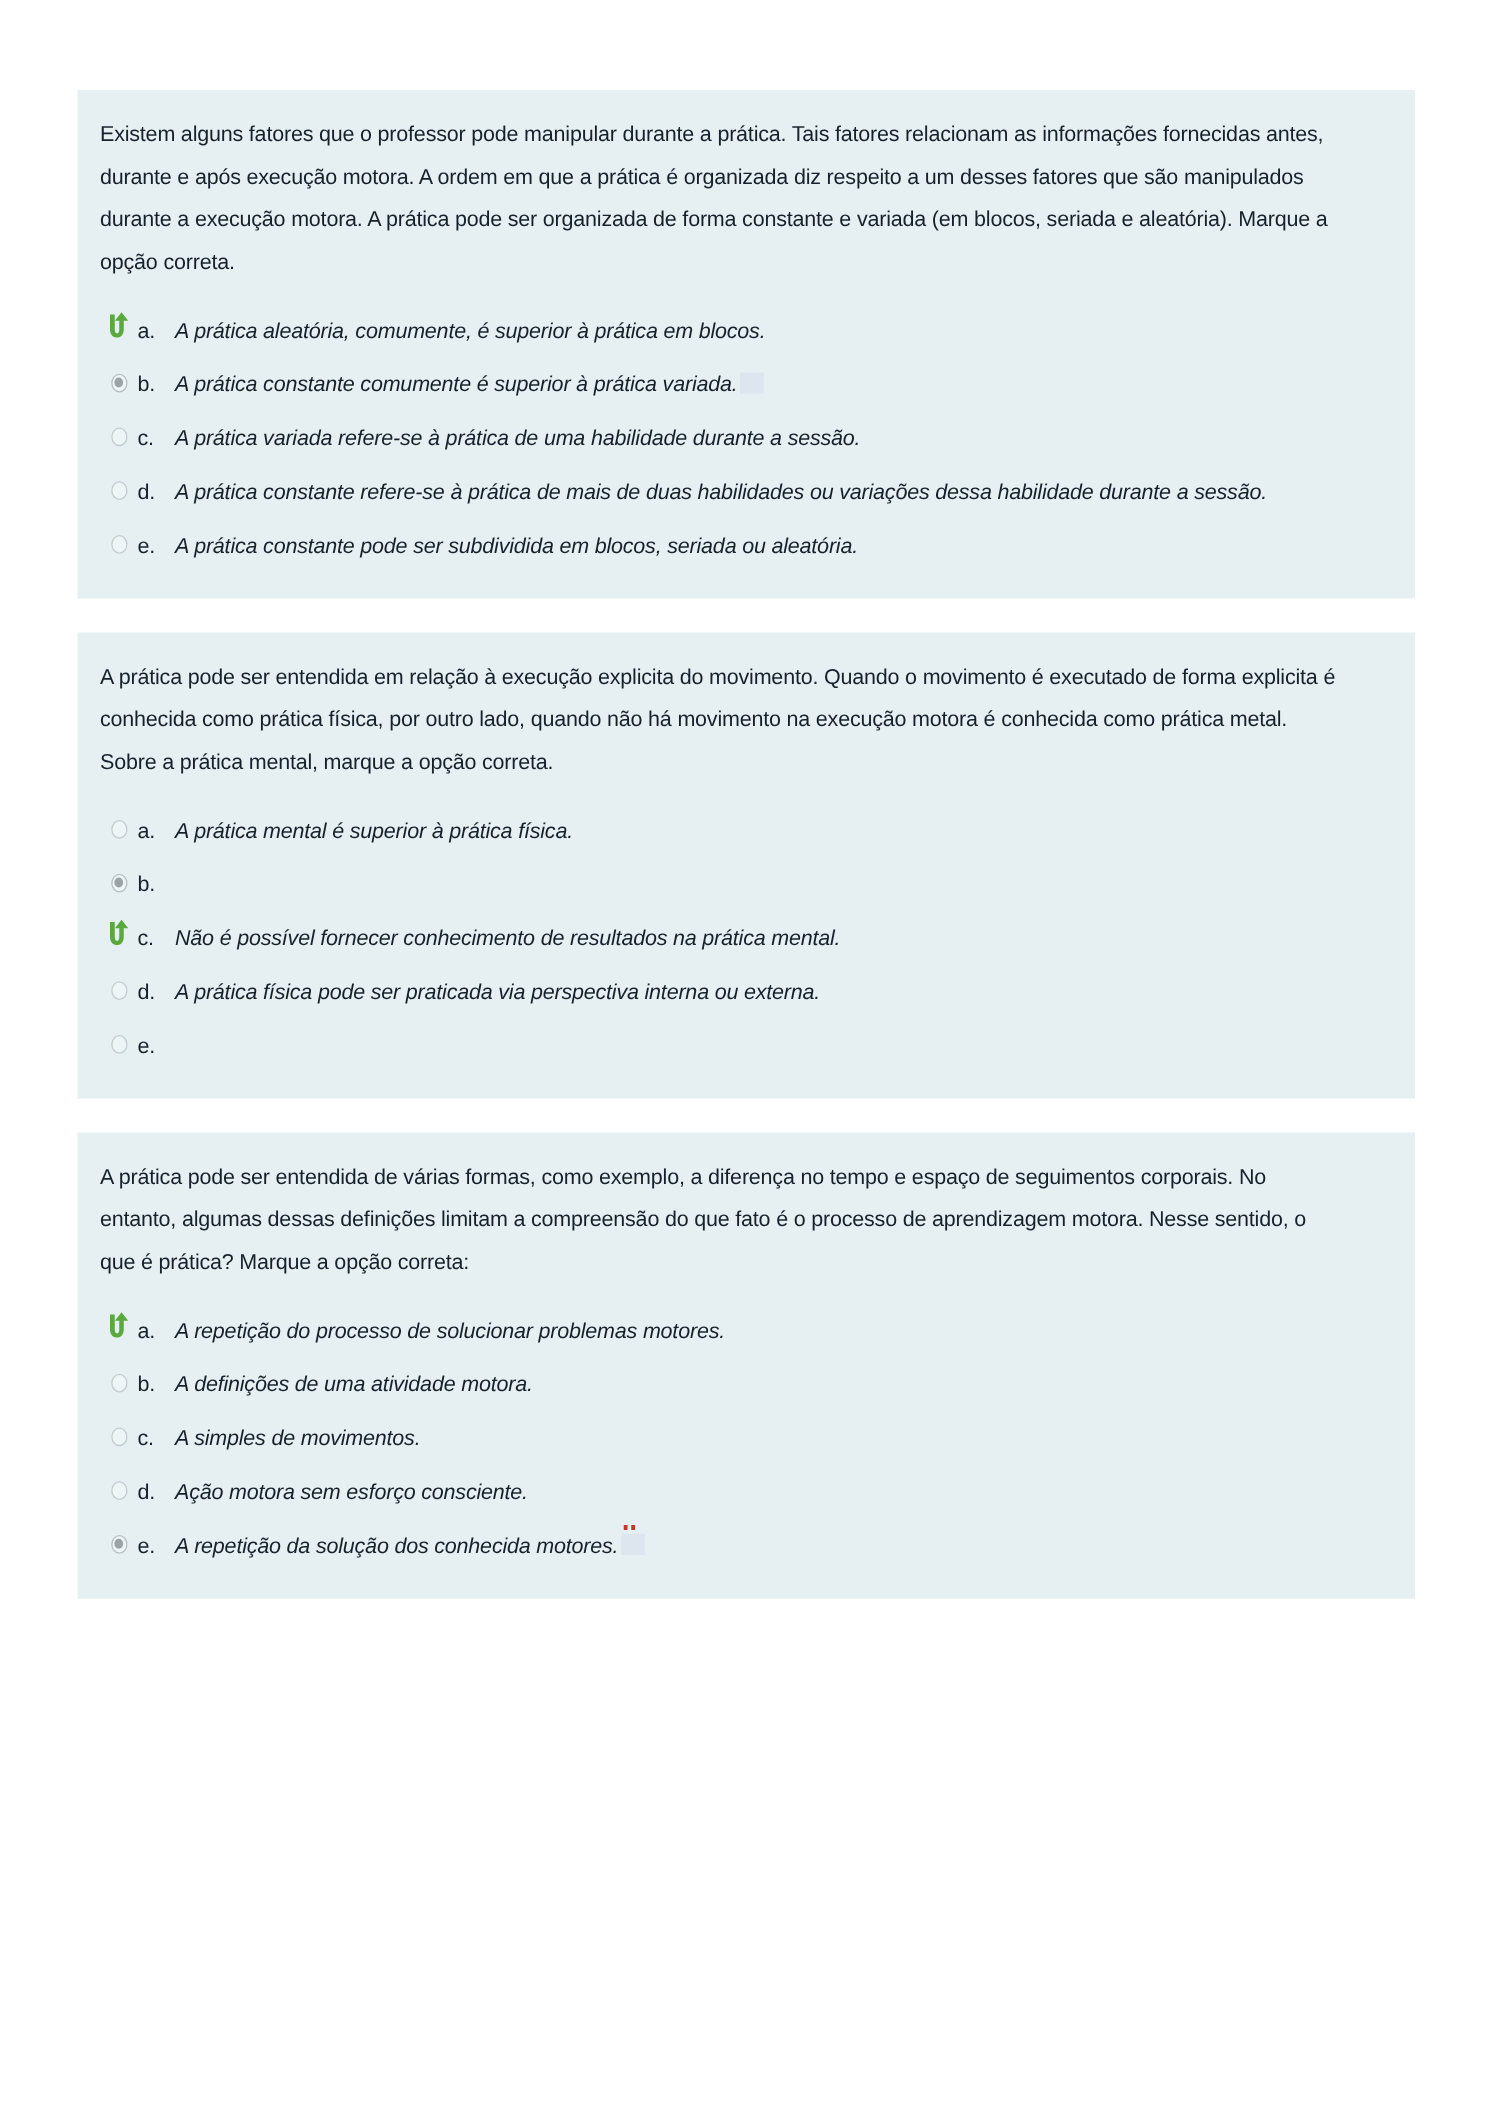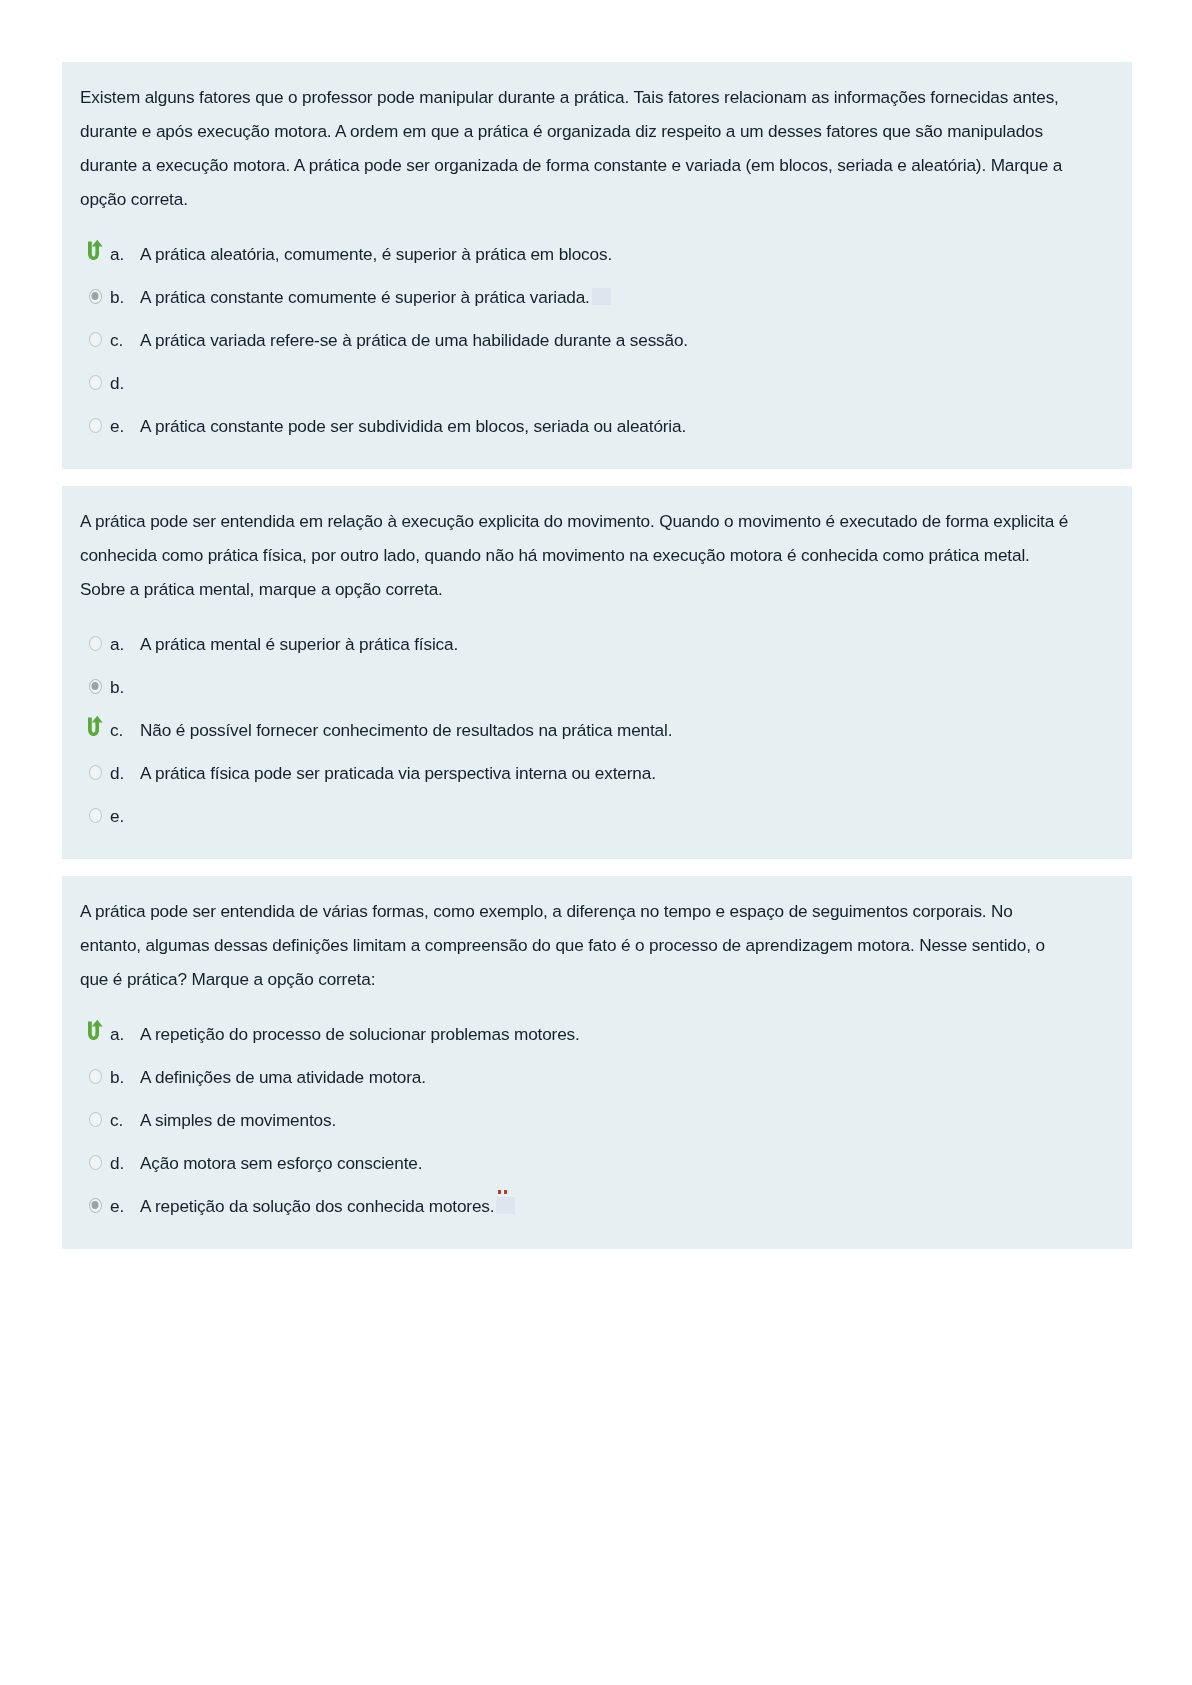--- a/index.html
+++ b/index.html
@@ -15,21 +15,21 @@
     overflow: hidden;
   }
   .page {
     width: 1192px;
     height: 1685px;
     padding: 0;
     position: relative;
   }
   .qblock {
     background: #e6eff1;
-    margin: 4px 60px 0 62px;
+    margin: 14px 60px 0 62px;
     padding: 18px 24px 16px 12px;
   }
   .gap { height: 13px; background: #ffffff; }
   .topgap { height: 58px; background: #ffffff; }
 
   .stem {
     font-size: 17.2px;
     line-height: 34px;
     letter-spacing: -0.15px;
     color: #16212b;
@@ -87,20 +87,21 @@
     color: #16212b;
     letter-spacing: -0.1px;
   }
   .otext {
     font-size: 17.2px;
     line-height: 32px;
     color: #16212b;
     letter-spacing: -0.15px;
     position: relative;
     padding-right: 2px;
+    font-style: italic;
   }
   .cmark {
     display: inline-block;
     width: 19px; height: 17px;
     background: #dde6ef;
     vertical-align: -2px;
     margin-left: 2px;
     position: relative;
   }
   .cmark.red::before {
@@ -142,20 +143,21 @@
               <span class="radio"></span>
             </span>
             <span class="letter">c.</span>
             <span class="otext"><span>A prática variada refere-se à prática de uma habilidade durante a sessão.</span></span>
           </div>
           <div class="opt">
             <span class="marker">
               <span class="radio"></span>
             </span>
             <span class="letter">d.</span>
+            <span class="otext"><span>A prática constante refere-se à prática de mais de duas habilidades ou variações dessa habilidade durante a sessão.</span></span>
           </div>
           <div class="opt">
             <span class="marker">
               <span class="radio"></span>
             </span>
             <span class="letter">e.</span>
             <span class="otext"><span>A prática constante pode ser subdividida em blocos, seriada ou aleatória.</span></span>
           </div>
         </div>
       </div>

